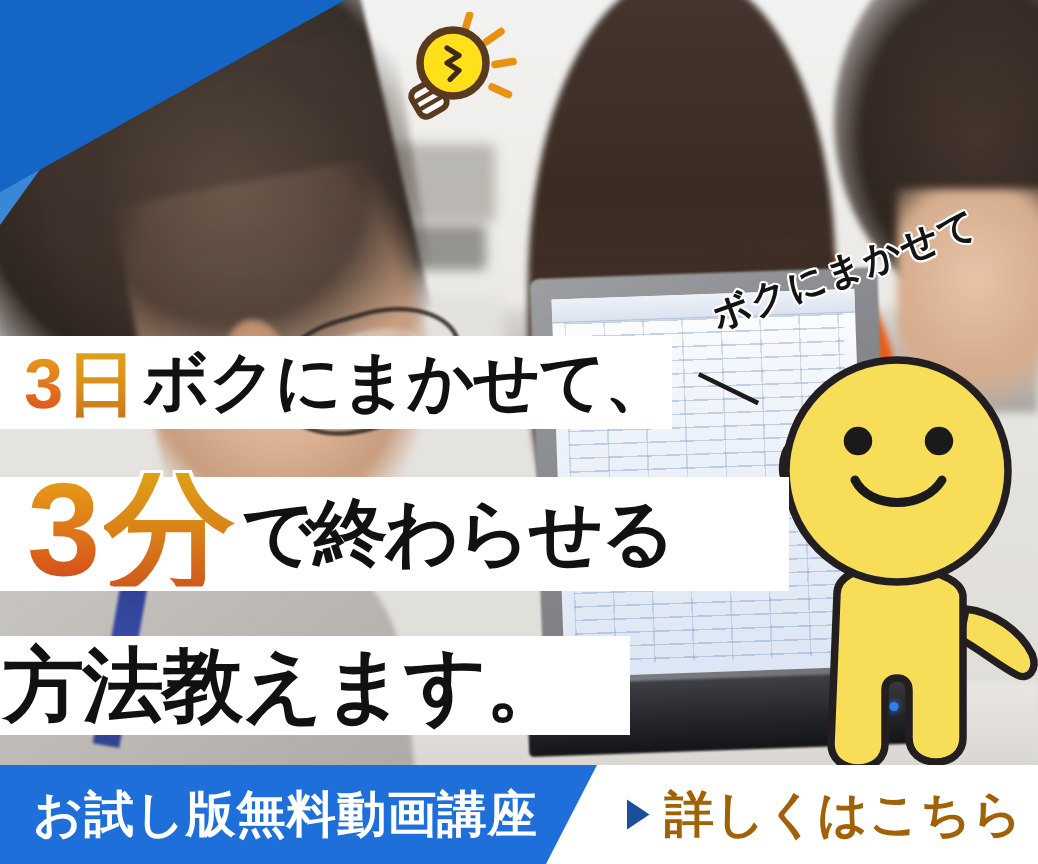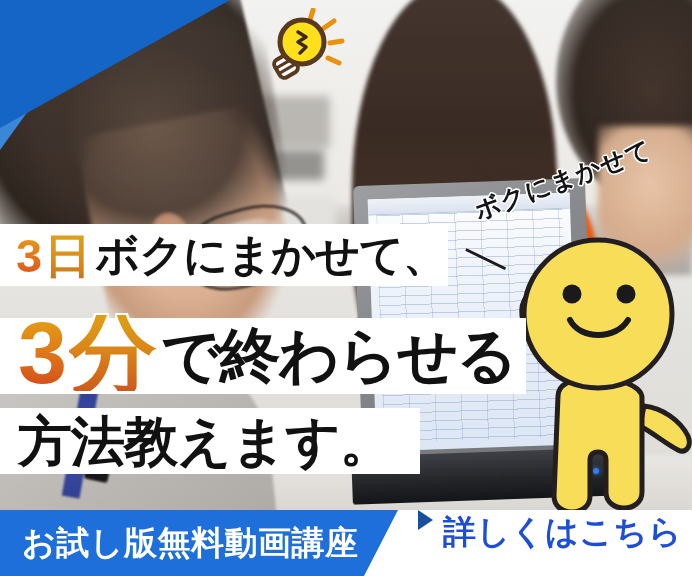--- a/index.html
+++ b/index.html
@@ -309,22 +309,22 @@
     left: 0; top: 224px; width: 448px; height: 62px;
     padding-left: 16px;
     box-sizing: border-box;
   }
   .band-2 {
     left: 0; top: 318px; width: 526px; height: 76px;
     padding-left: 18px;
     box-sizing: border-box;
   }
   .band-3 {
-    left: 0; top: 408px; width: 420px; height: 66px;
-    padding-left: 18px;
+    left: 0; top: 424px; width: 420px; height: 66px;
+    padding-left: 2px;
     box-sizing: border-box;
   }
 
   .hl-num-sm {
     font-size: 47px;
     font-weight: 700;
     line-height: 1;
     background: linear-gradient(180deg, #e8a417 0%, #e4791a 48%, #dd4f1c 100%);
     -webkit-background-clip: text;
     background-clip: text;
@@ -375,21 +375,21 @@
     -webkit-background-clip: text;
     background-clip: text;
     color: transparent;
     -webkit-text-fill-color: transparent;
     margin-top: -6px;
     padding-right: 4px;
     filter: drop-shadow(2px 0 0 #fff) drop-shadow(-2px 0 0 #fff)
             drop-shadow(0 -2px 0 #fff) drop-shadow(0 2px 0 #fff);
   }
   .hl-black-lg {
-    font-size: 60px;
+    font-size: 49px;
     font-weight: 700;
     line-height: 1;
     color: #111111;
     letter-spacing: -2px;
   }
   .hl-black-md {
     font-size: 54px;
     font-weight: 700;
     line-height: 1;
     color: #111111;
@@ -421,22 +421,22 @@
     display: flex; align-items: center;
     color: #ffffff;
     font-size: 33px;
     font-weight: 700;
     letter-spacing: .5px;
     white-space: nowrap;
   }
   .bottombar-link {
     position: absolute;
     left: 418px; top: 0; height: 66px;
-    display: flex; align-items: flex-start; gap: 10px;
-    color: #1d4ed8;
+    display: flex; align-items: center; gap: 10px;
+    color: #a16207;
     font-size: 33px;
     font-weight: 700;
     letter-spacing: .5px;
     white-space: nowrap;
   }
   .tri-right {
     width: 0; height: 0;
     border-left: 15px solid #18509b;
     border-top: 10px solid transparent;
     border-bottom: 10px solid transparent;

